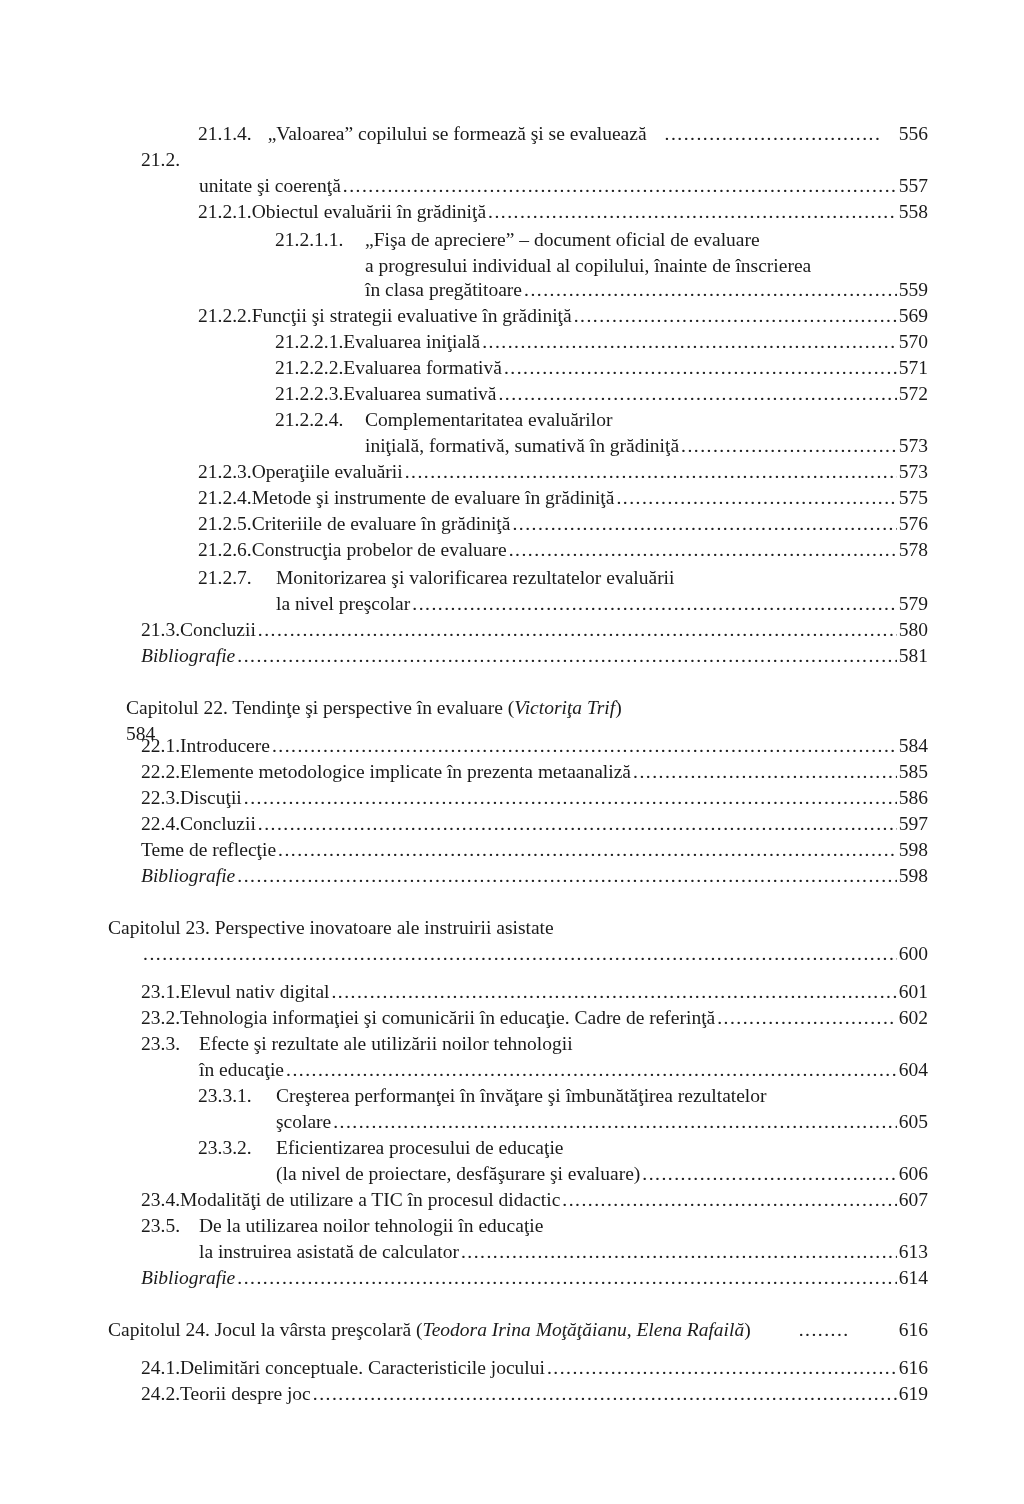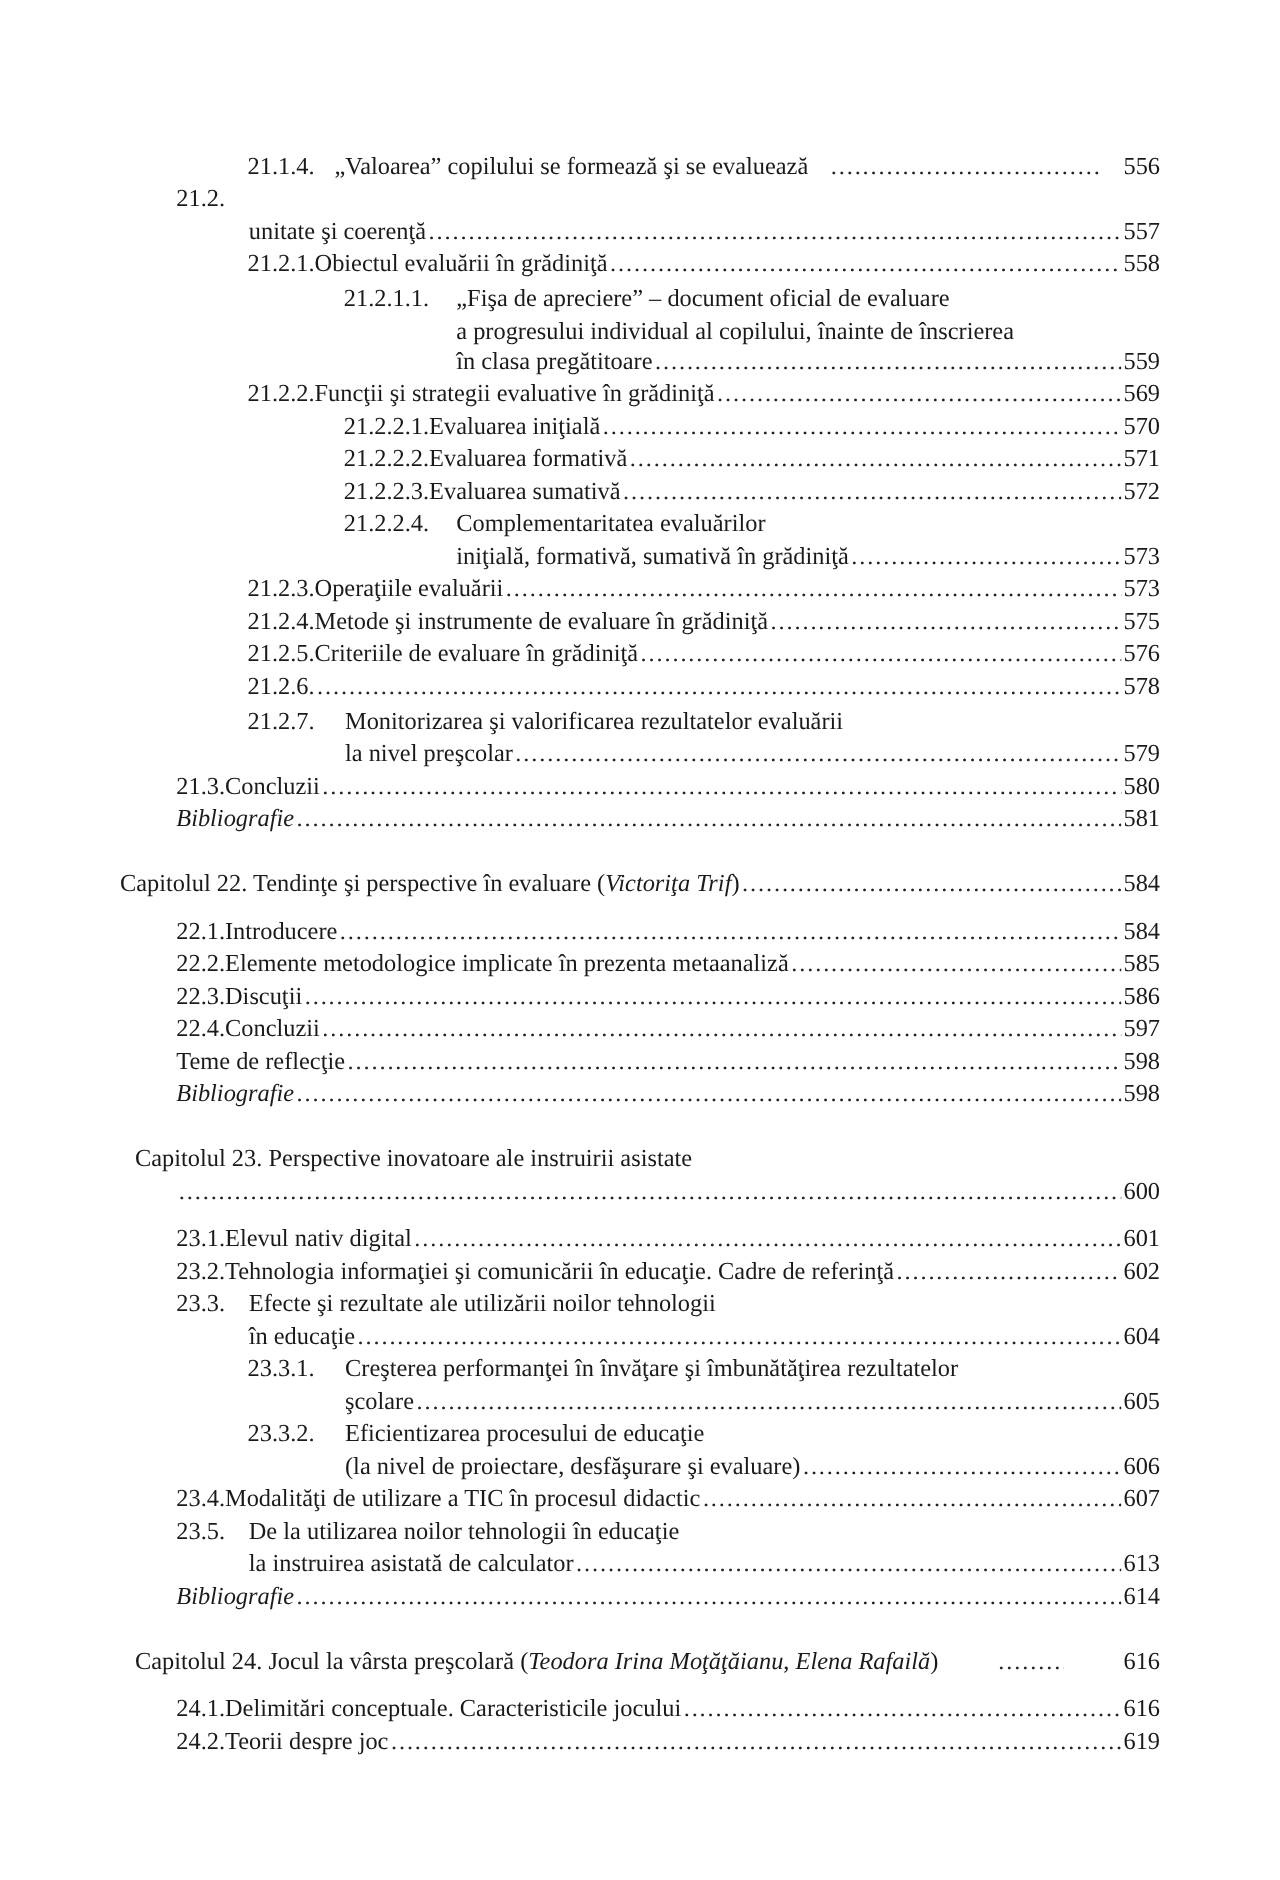--- a/index.html
+++ b/index.html
@@ -110,20 +110,21 @@
 
   <div class="line" style="top:511px; left:198px; right:96px;">
     <span class="num" style="width:78px">21.2.5.</span>
     <span class="txt">Criteriile de evaluare în grădiniţă</span>
     <span class="dots"></span>
     <span class="page">576</span>
   </div>
 
   <div class="line" style="top:537px; left:198px; right:96px;">
     <span class="num" style="width:78px">21.2.6.</span>
+    <span class="txt">Construcţia probelor de evaluare</span>
     <span class="dots"></span>
     <span class="page">578</span>
   </div>
 
   <div class="line" style="top:565px; left:198px; right:96px;">
     <span class="num" style="width:78px">21.2.7.</span>
     <span class="txt">Monitorizarea şi valorificarea rezultatelor evaluării</span>
   </div>
   <div class="line" style="top:591px; left:276px; right:96px;">
     <span class="txt">la nivel preşcolar</span>
@@ -137,21 +138,21 @@
     <span class="dots"></span>
     <span class="page">580</span>
   </div>
 
   <div class="line" style="top:643px; left:141px; right:96px;">
     <i class="txt">Bibliografie</i>
     <span class="dots"></span>
     <span class="page">581</span>
   </div>
 
-  <div class="line" style="top:695px; left:96px; right:96px;">
+  <div class="line" style="top:695px; left:124px; right:96px;flex-direction:column;">
     <span class="txt"><span>Capitolul 22. Tendinţe şi perspective în evaluare (</span><i>Victoriţa Trif</i><span>)</span></span>
     <span class="dots"></span>
     <span class="page">584</span>
   </div>
 
   <div class="line" style="top:733px; left:141px; right:96px;">
     <span class="num" style="width:58px">22.1.</span>
     <span class="txt">Introducere</span>
     <span class="dots"></span>
     <span class="page">584</span>

